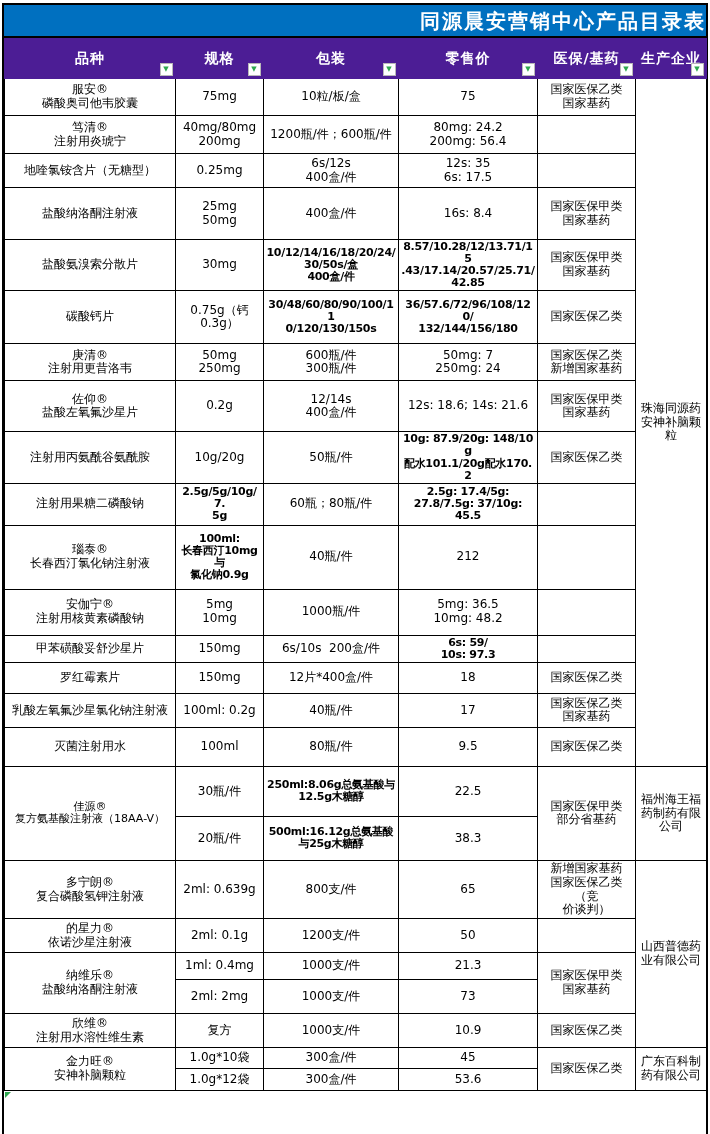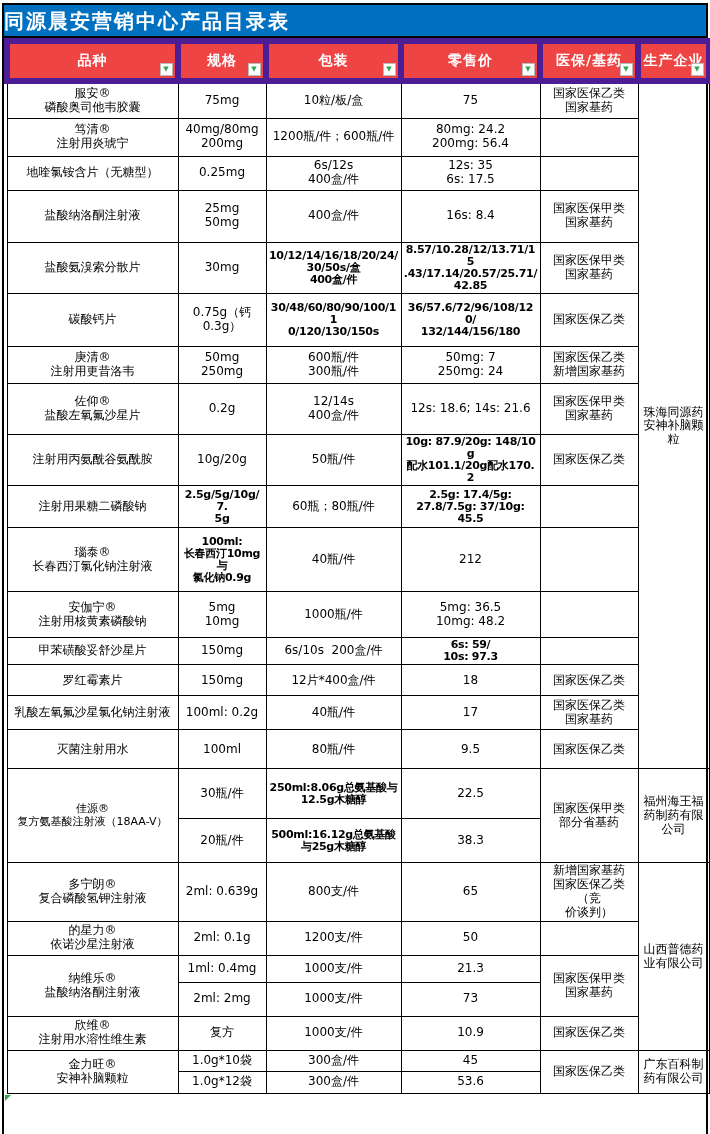--- a/index.html
+++ b/index.html
@@ -1,27 +1,27 @@
 <!DOCTYPE html>
 <html><head>
 <meta charset="utf-8">
 <style>
   * { box-sizing: border-box; margin: 0; padding: 0; }
   html,body { width: 710px; height: 1134px; background: #fff;
     font-family: "DejaVu Sans", sans-serif; color: #000; }
   .frame { position: absolute; left: 2px; top: 3px; width: 706px;
     border: 2px solid #000; background: #fff; }
   .title-bar { background: #0070C0; color: #fff; font-weight: bold;
-    font-size: 20px; text-align: left; height: 33px; line-height: 33px;
+    font-size: 20px; text-align: right; height: 33px; line-height: 33px;
     letter-spacing: 2px; border-bottom: 2px solid #000; }
   table { border-collapse: collapse; table-layout: fixed; width: 100%; }
   col.c0{width:171px} col.c1{width:88px} col.c2{width:135px}
   col.c3{width:139px} col.c4{width:98px} col.c5{width:71px}
-  th { background: #ef4444; color: #fff; font-size: 14px; font-weight: bold;
-    border: 6px solid #4c1d95; position: relative; height: 40px;
+  th { background: #4c1d95; color: #fff; font-size: 14px; font-weight: bold;
+    border: 1px solid #4c1d95; position: relative; height: 40px;
     vertical-align: middle; text-align: center; letter-spacing: 1px; }
   td { border: 1px solid #000; text-align: center; vertical-align: middle;
     font-size: 12px; line-height: 1.15; white-space: pre-wrap;
     word-break: break-all; padding: 1px 2px; }
   .sm { font-size: 11px; line-height: 1.1; letter-spacing: -0.3px; font-weight: bold; }
   .xs { font-size: 11px; }
   .filter { position: absolute; right: 2px; bottom: 2px; width: 13px;
     height: 13px; background: #fff; border: 1px solid #b9b9b9;
     color: #2EA84F; font-size: 7px; line-height: 11px; text-align: center;
     font-weight: normal; cursor: pointer; }

